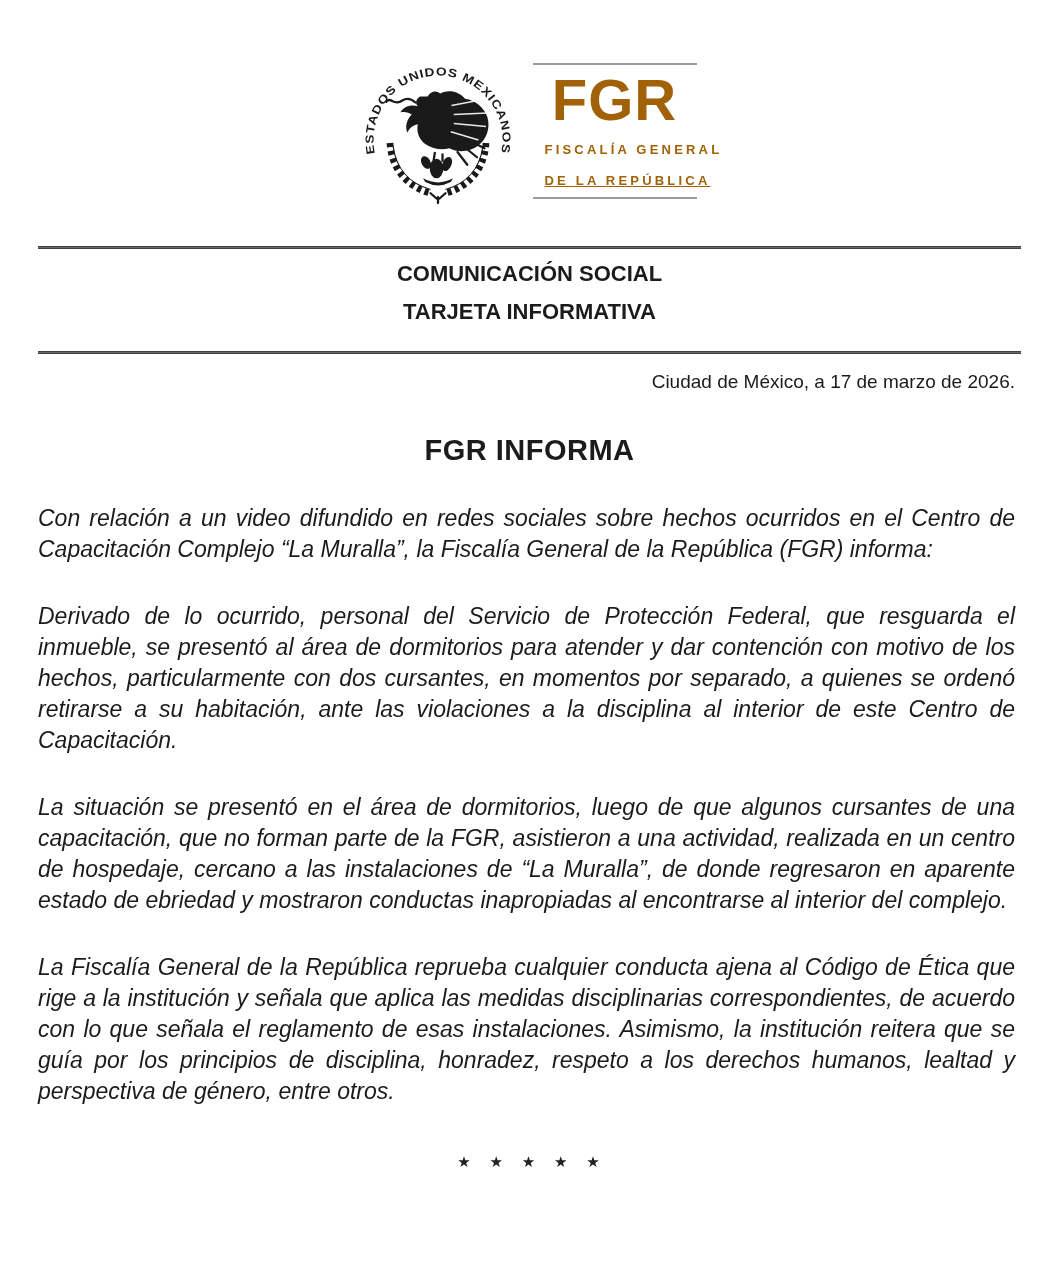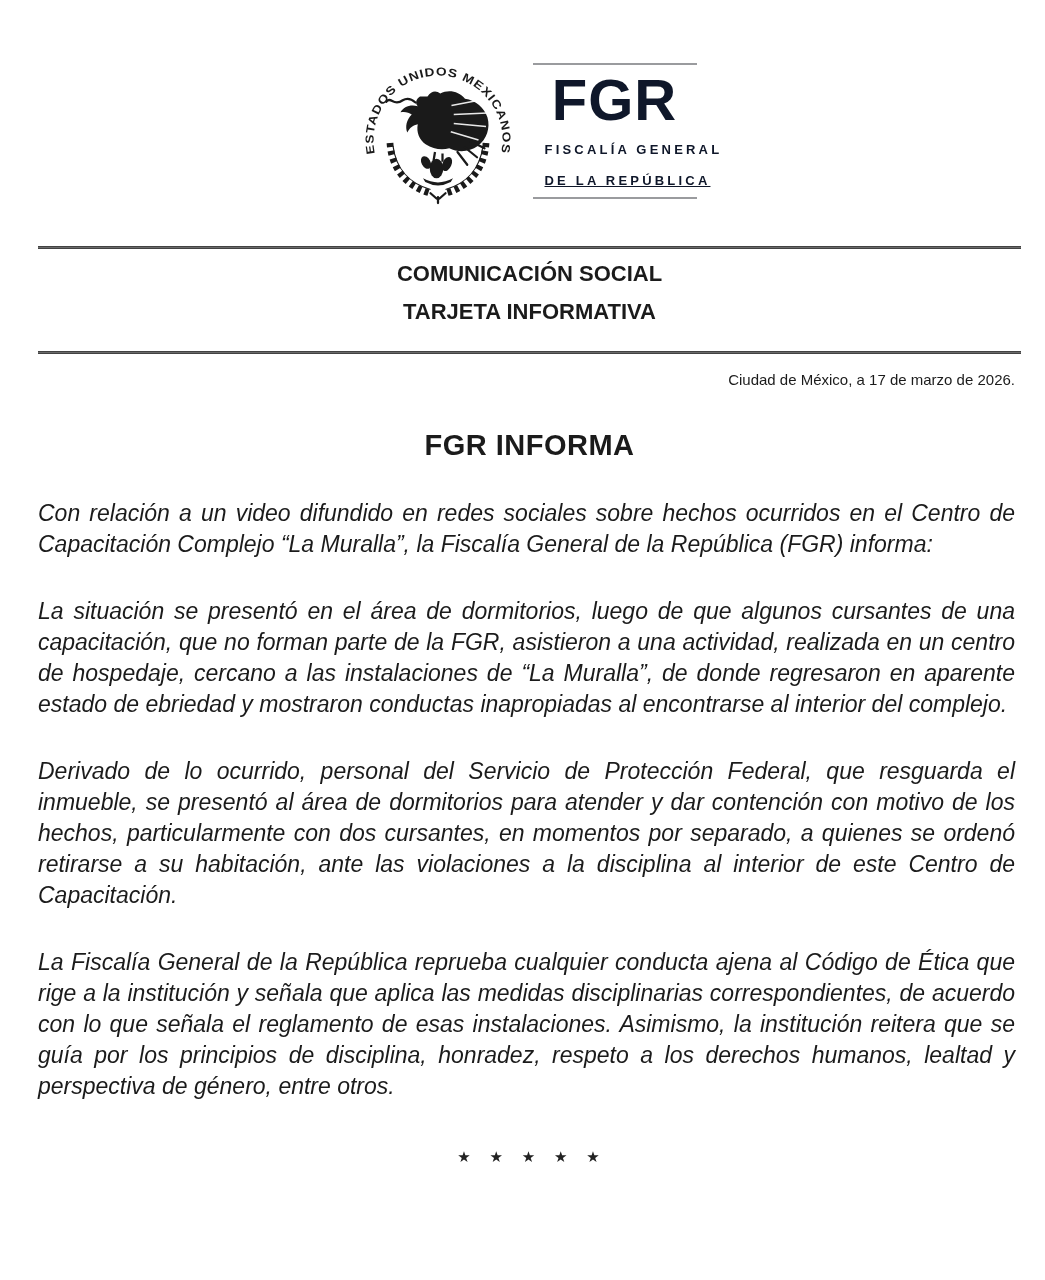--- a/index.html
+++ b/index.html
@@ -23,21 +23,21 @@
     display: flex;
     justify-content: center;
     align-items: center;
     gap: 20px;
     height: 150px;
   }
   .seal-svg { width: 150px; height: 150px; display: block; }
   .fgr-block {
     width: 164px;
     text-align: center;
-    color: #0f172a;
+    color: #a16207;
   }
   .fgr-rule {
     height: 2px;
     background: #9a9b9e;
     border: none;
     margin: 0;
   }
   .fgr-acronym {
     font-size: 58px;
     font-weight: bold;
@@ -70,21 +70,21 @@
   }
   .heading-type {
     text-align: center;
     font-size: 22px;
     font-weight: bold;
     margin: 12px 0 26px 0;
   }
   
   .dateline {
     text-align: right;
-    font-size: 15px;
+    font-size: 19px;
     margin: 17px 6px 0 0;
   }
   .doc-title {
     text-align: center;
     font-size: 29px;
     font-weight: bold;
     margin: 41px 0 0 0;
     letter-spacing: 0.5px;
   }
   
@@ -173,20 +173,20 @@
   <div class="heading-dept">COMUNICACIÓN SOCIAL</div>
   <div class="heading-type">TARJETA INFORMATIVA</div>
   <hr class="doc-rule">
 
   <div class="dateline">Ciudad de México, a 17 de marzo de 2026.</div>
 
   <div class="doc-title">FGR INFORMA</div>
 
   <div class="body-text">
     <p>Con relación a un video difundido en redes sociales sobre hechos ocurridos en el Centro de Capacitación Complejo “La Muralla”, la Fiscalía General de la República (FGR) informa:</p>
+    <p>Derivado de lo ocurrido, personal del Servicio de Protección Federal, que resguarda el inmueble, se presentó al área de dormitorios para atender y dar contención con motivo de los hechos, particularmente con dos cursantes, en momentos por separado, a quienes se ordenó retirarse a su habitación, ante las violaciones a la disciplina al interior de este Centro de Capacitación.</p>
     <p>La situación se presentó en el área de dormitorios, luego de que algunos cursantes de una capacitación, que no forman parte de la FGR, asistieron a una actividad, realizada en un centro de hospedaje, cercano a las instalaciones de “La Muralla”, de donde regresaron en aparente estado de ebriedad y mostraron conductas inapropiadas al encontrarse al interior del complejo.</p>
-    <p>Derivado de lo ocurrido, personal del Servicio de Protección Federal, que resguarda el inmueble, se presentó al área de dormitorios para atender y dar contención con motivo de los hechos, particularmente con dos cursantes, en momentos por separado, a quienes se ordenó retirarse a su habitación, ante las violaciones a la disciplina al interior de este Centro de Capacitación.</p>
     <p>La Fiscalía General de la República reprueba cualquier conducta ajena al Código de Ética que rige a la institución y señala que aplica las medidas disciplinarias correspondientes, de acuerdo con lo que señala el reglamento de esas instalaciones. Asimismo, la institución reitera que se guía por los principios de disciplina, honradez, respeto a los derechos humanos, lealtad y perspectiva de género, entre otros.</p>
   </div>
 
   <div class="footer-stars">★ ★ ★ ★ ★</div>
 
 </div>
 
 </body></html>

